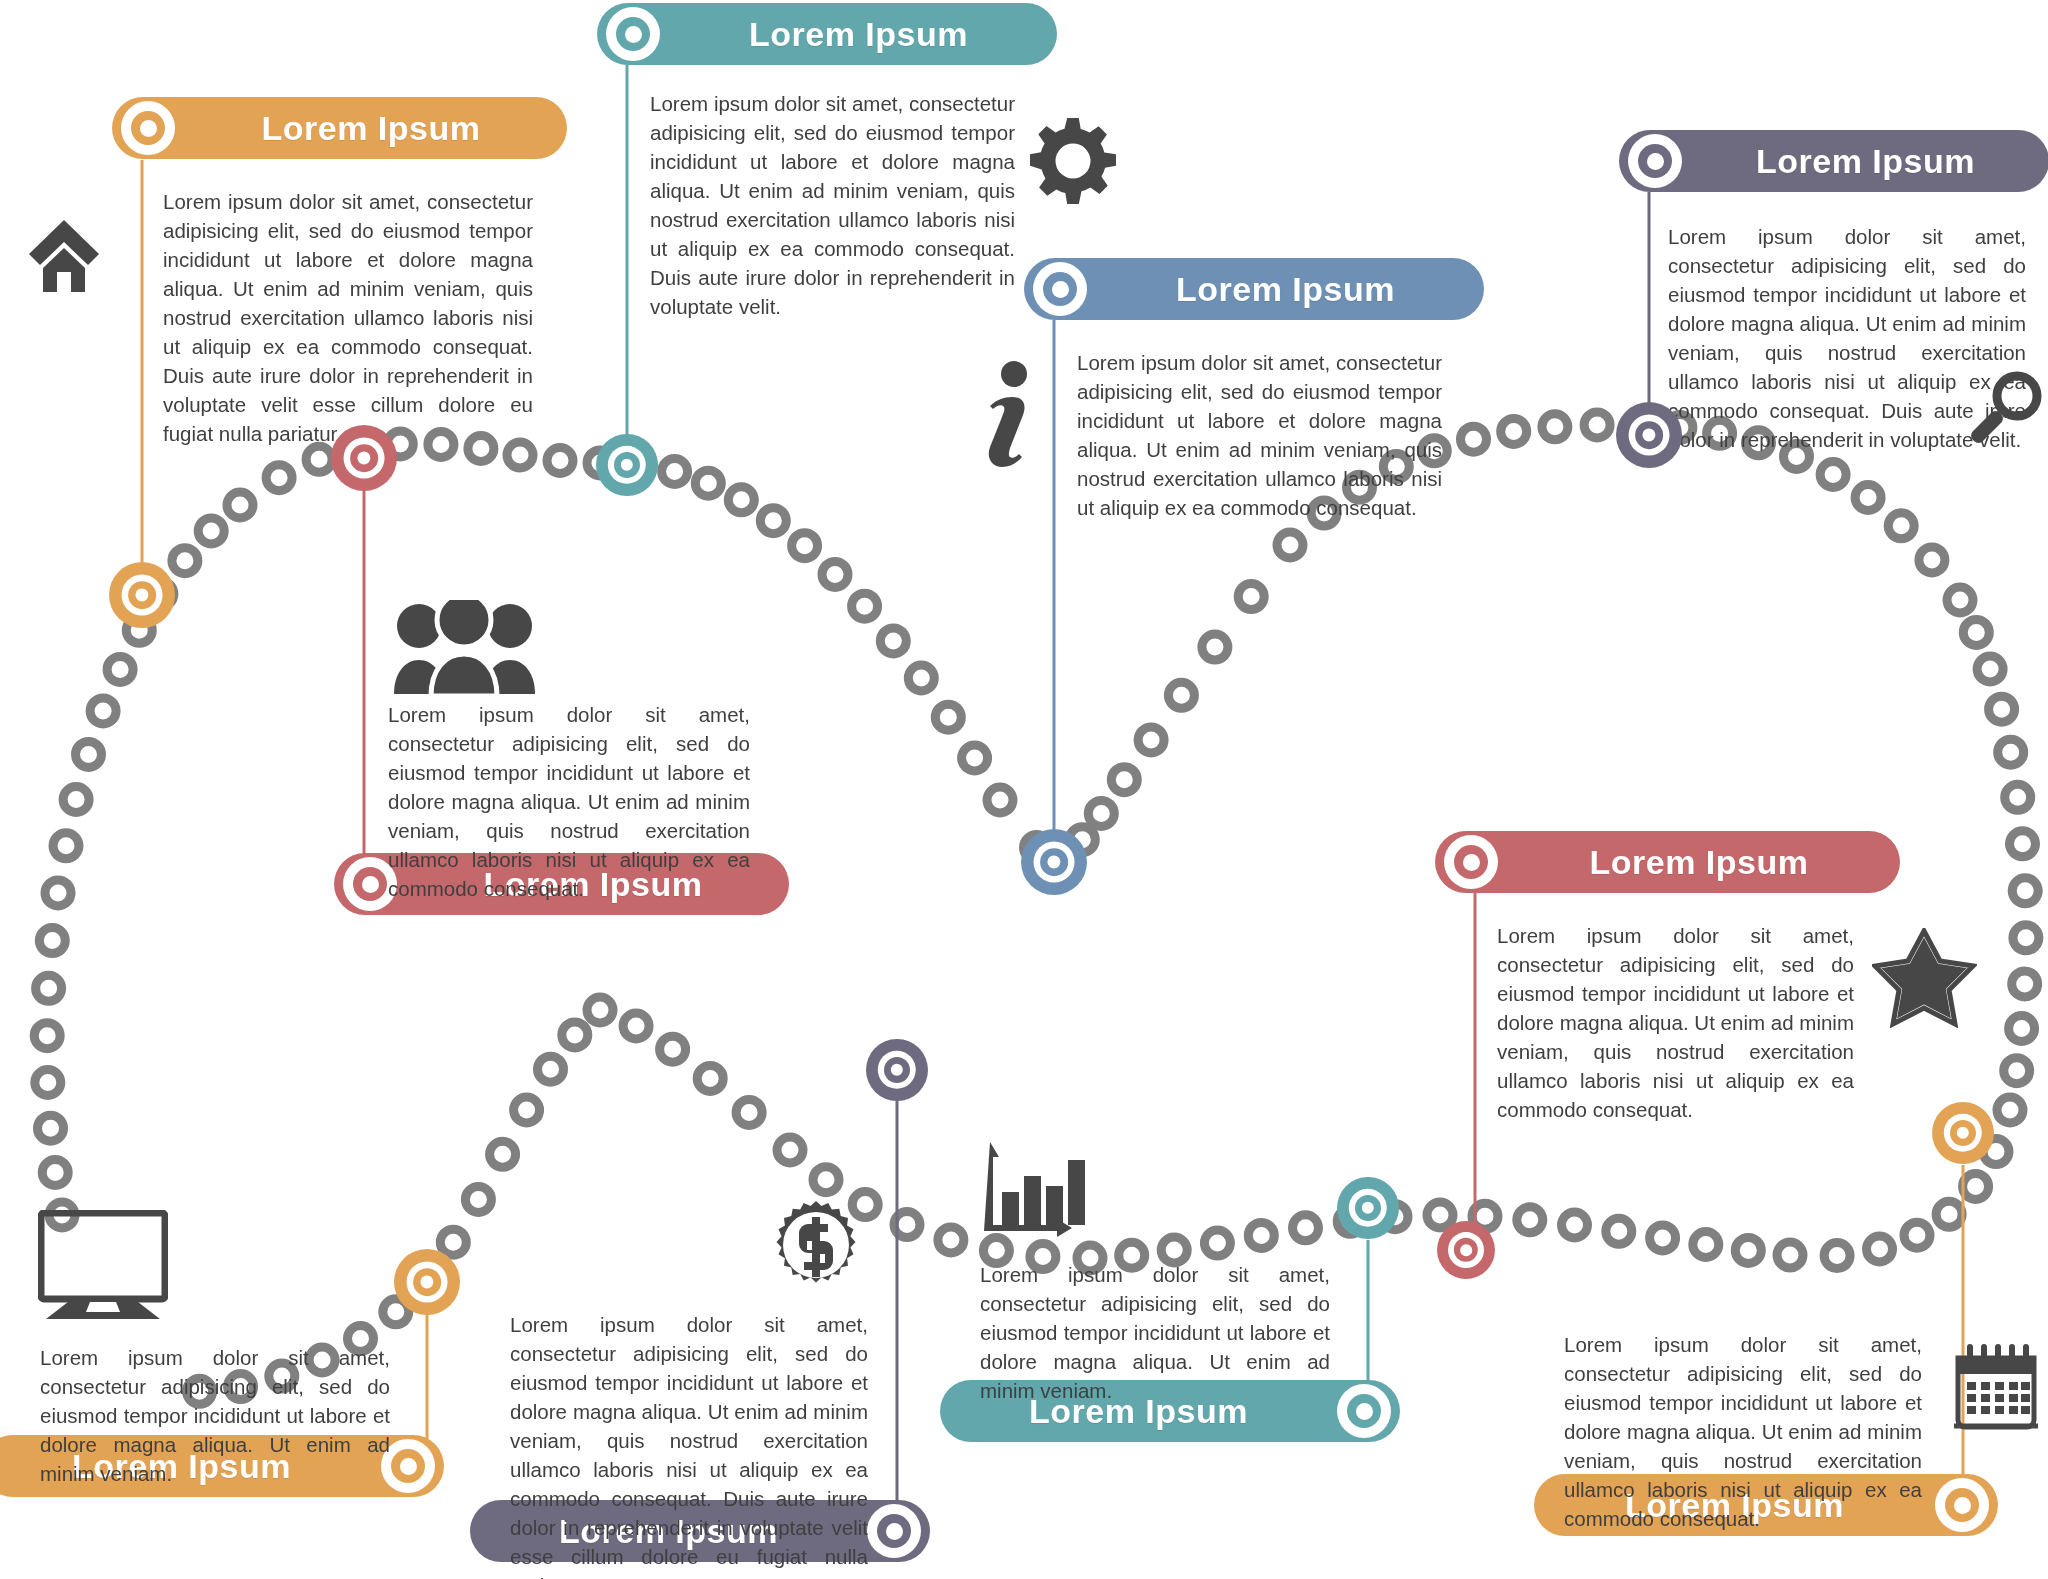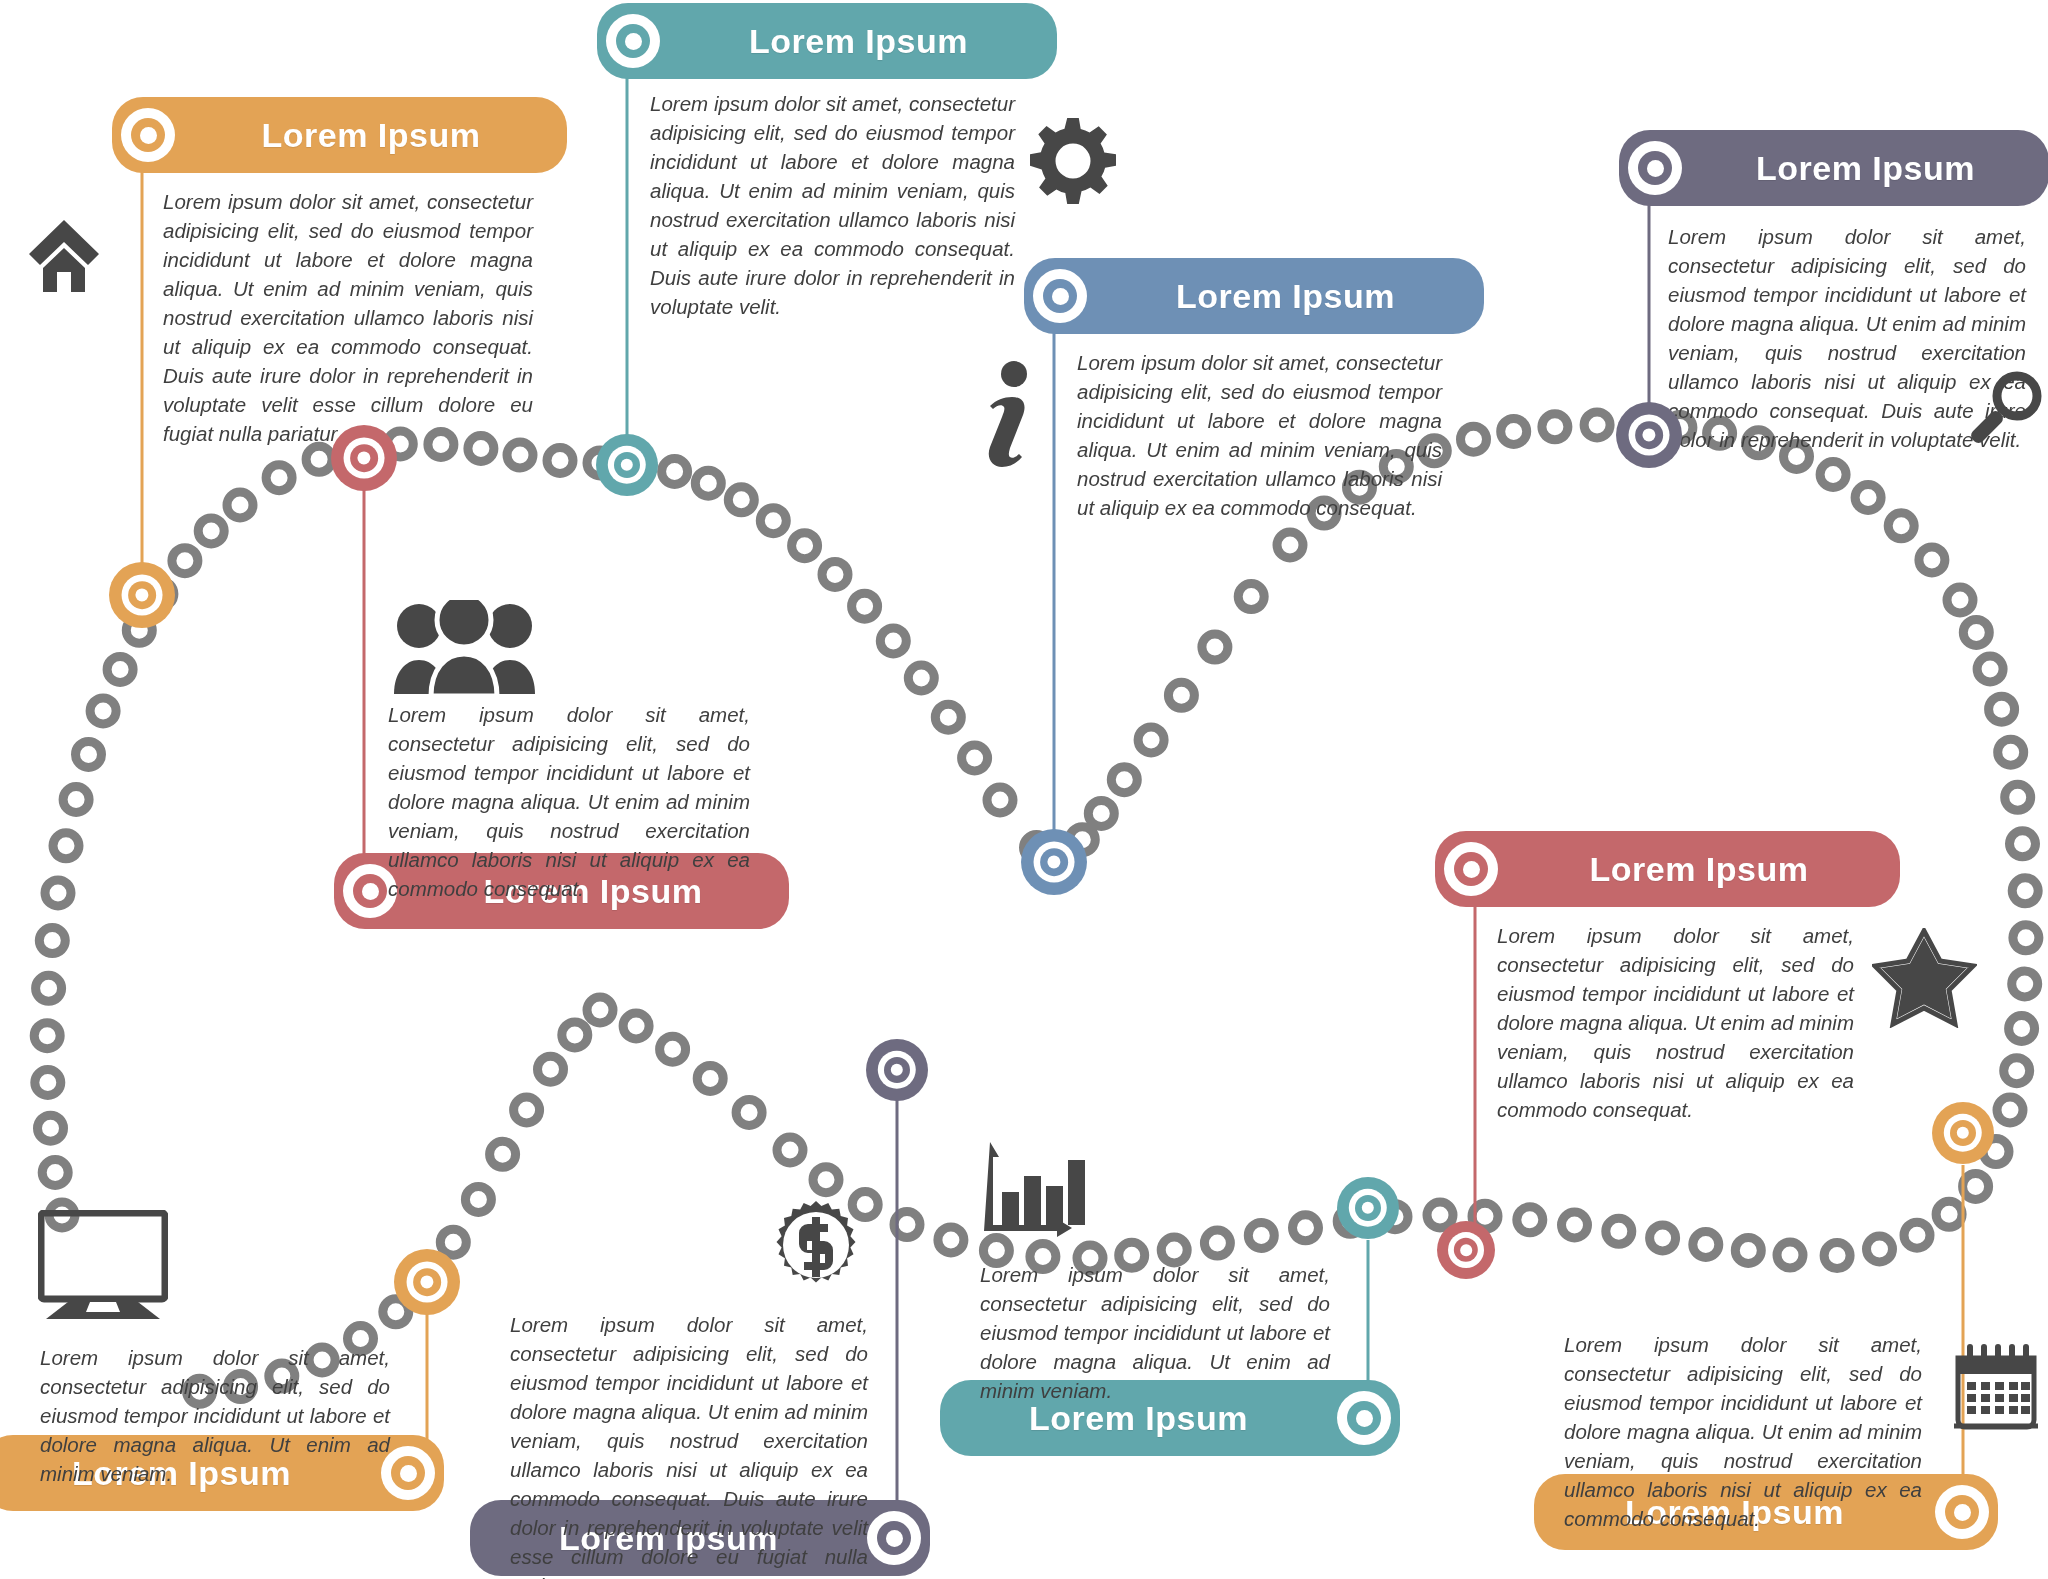--- a/index.html
+++ b/index.html
@@ -24,21 +24,21 @@
   
   .stem{
     position:absolute;
     width:3px;
     transform:translateX(-1.5px);
   }
 
   
   .pill{
     position:absolute;
-    height:76px;
+    height:62px;
     border-radius:31px;
     display:flex;
     align-items:center;
     box-sizing:border-box;
   }
   .pill .pill-text{
     flex:1;
     text-align:center;
     color:#ffffff;
     font-size:34px;
@@ -77,21 +77,20 @@
   .pill.ring-right .ring{margin-right:9px;}
 
   
   .para{
     position:absolute;
     color:#3f3f3f;
     font-size:20.5px;
     line-height:29px;
     text-align:justify;
     text-justify:inter-word;
-    font-style:italic;
   }
 
   
   .node{
     position:absolute;
     border-radius:50%;
     display:block;
   }
   .node .n-in{
     position:absolute;

